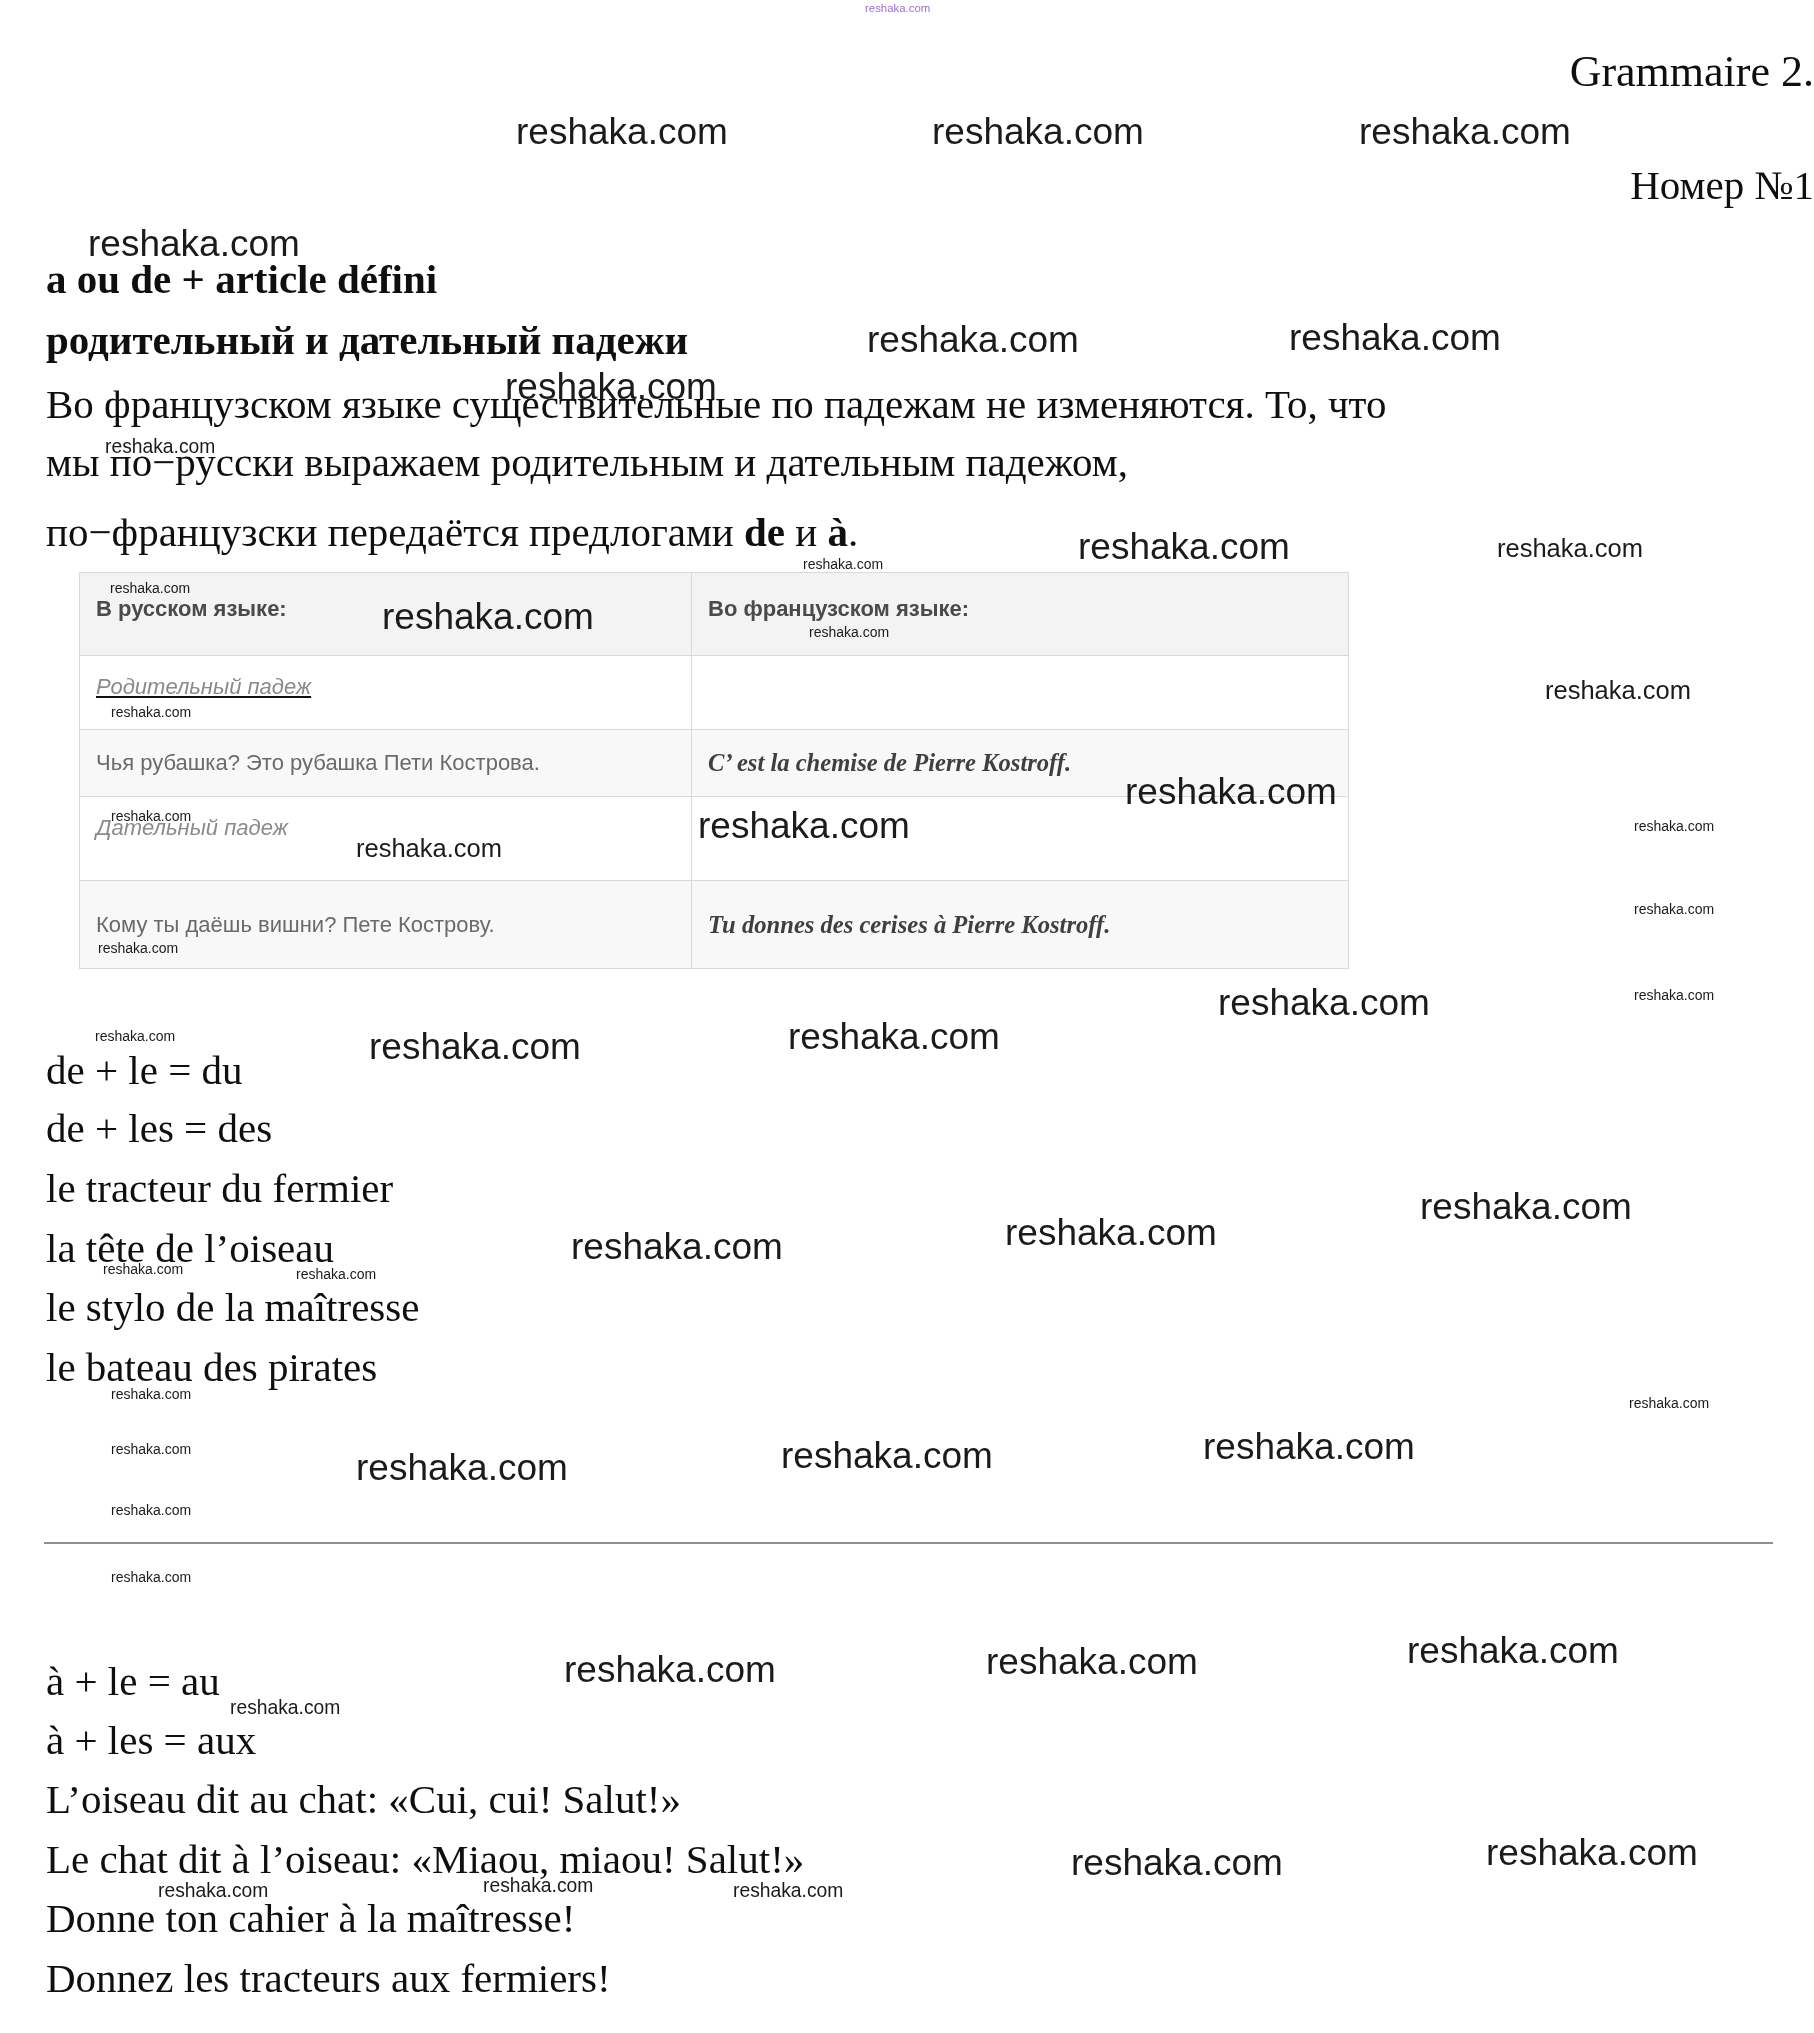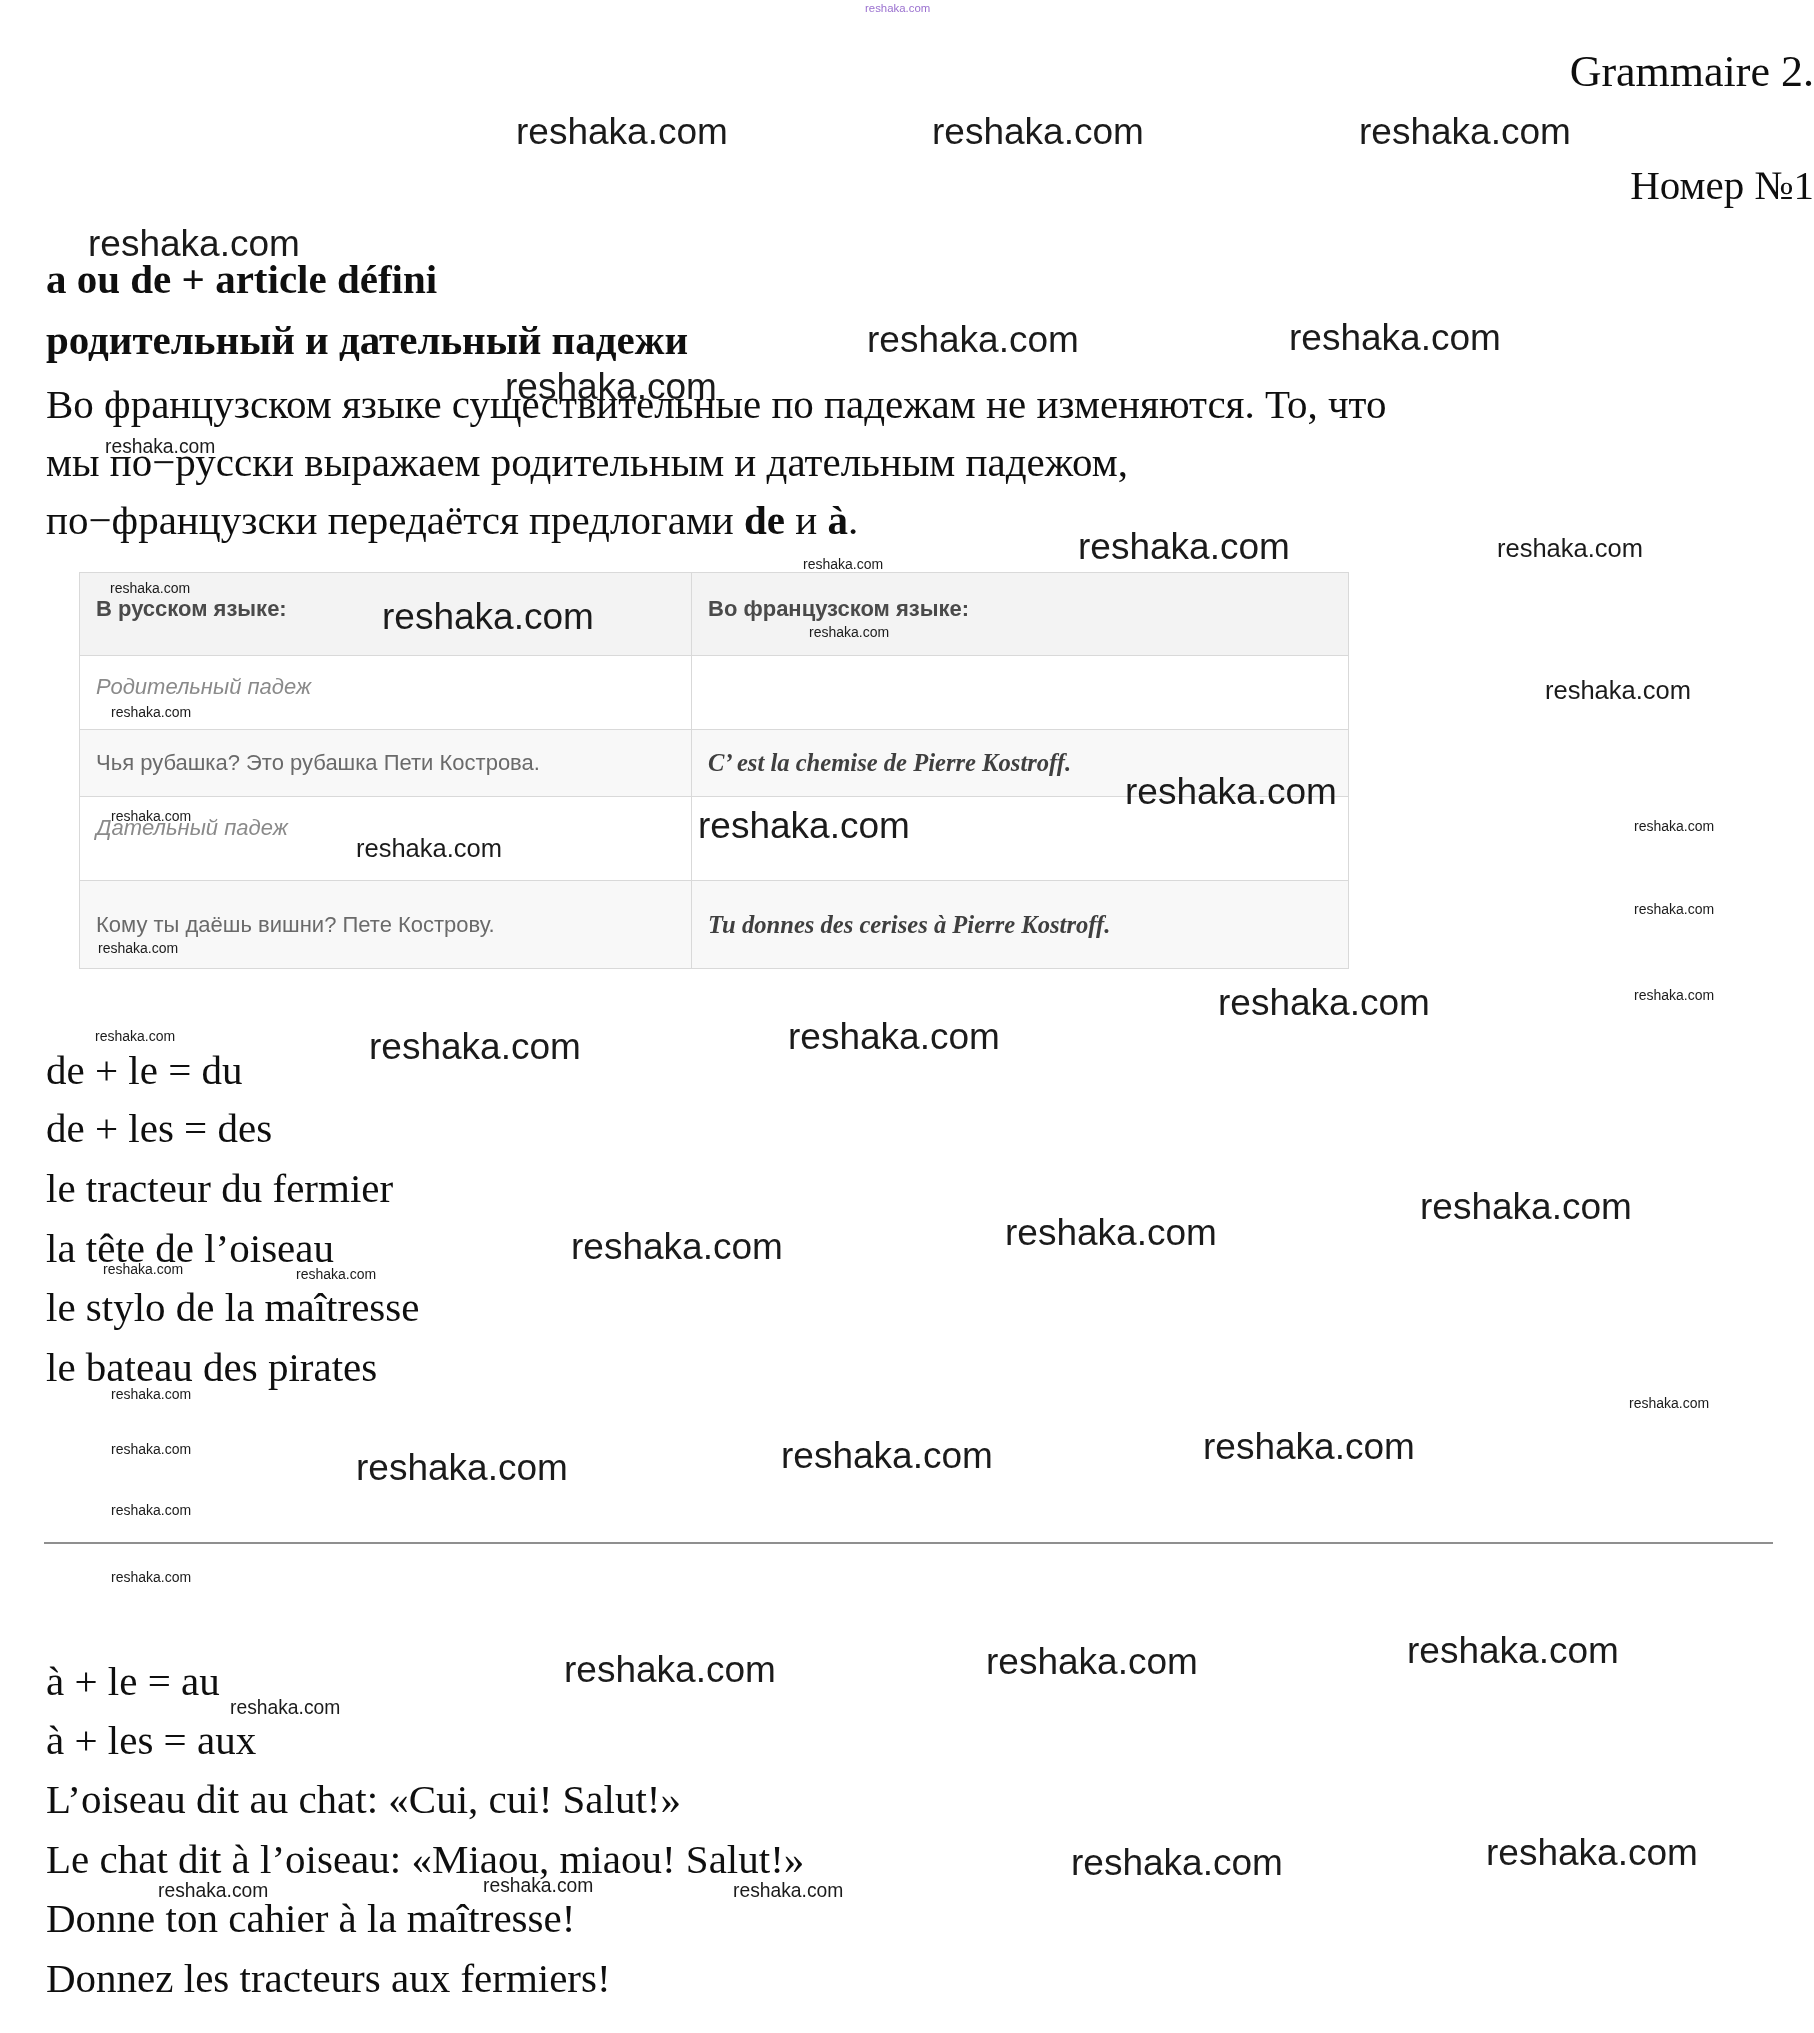--- a/index.html
+++ b/index.html
@@ -99,35 +99,35 @@
 
   <div class="abs text-line bold" style="left:46px; top:255px;">a ou de + article défini</div>
   <div class="abs text-line bold" style="left:46px; top:316px;">родительный и дательный падежи</div>
   <span class="wm wm-lg" style="left:867px; top:320px;">reshaka.com</span>
   <span class="wm wm-lg" style="left:1289px; top:318px;">reshaka.com</span>
 
   <div class="abs text-line" style="left:46px; top:380px;">Во французском языке существительные по падежам не изменяются. То, что</div>
   <span class="wm wm-lg" style="left:505px; top:367px;">reshaka.com</span>
   <div class="abs text-line" style="left:46px; top:438px;">мы по−русски выражаем родительным и дательным падежом,</div>
   <span class="wm wm-sm" style="left:105px; top:436px;">reshaka.com</span>
-  <div class="abs text-line" style="left:46px; top:496px;"><span>по−французски передаётся предлогами </span><span class="bold">de</span><span> и </span><span class="bold">à</span><span>.</span></div>
+  <div class="abs text-line" style="left:46px; top:508px;"><span>по−французски передаётся предлогами </span><span class="bold">de</span><span> и </span><span class="bold">à</span><span>.</span></div>
   <span class="wm wm-lg" style="left:1078px; top:527px;">reshaka.com</span>
   <span class="wm wm-md" style="left:1497px; top:534px;">reshaka.com</span>
 
   <table class="gtable">
     <colgroup>
         <col style="width:612px">
         <col>
       </colgroup>
     <tbody>
       <tr class="t-head" style="height:83px;">
         <td>В русском языке:</td>
         <td>Во французском языке:</td>
       </tr>
-      <tr style="height:74px;">
+      <tr style="height:74px;text-decoration:underline;">
         <td class="td-case">Родительный падеж</td>
         <td></td>
       </tr>
       <tr class="t-alt" style="height:63px;">
         <td>Чья рубашка? Это рубашка Пети Кострова.</td>
         <td class="td-fr">C’ est la chemise de Pierre Kostroff.</td>
       </tr>
       <tr style="height:84px;">
         <td class="td-case">Дательный падеж</td>
         <td></td>

